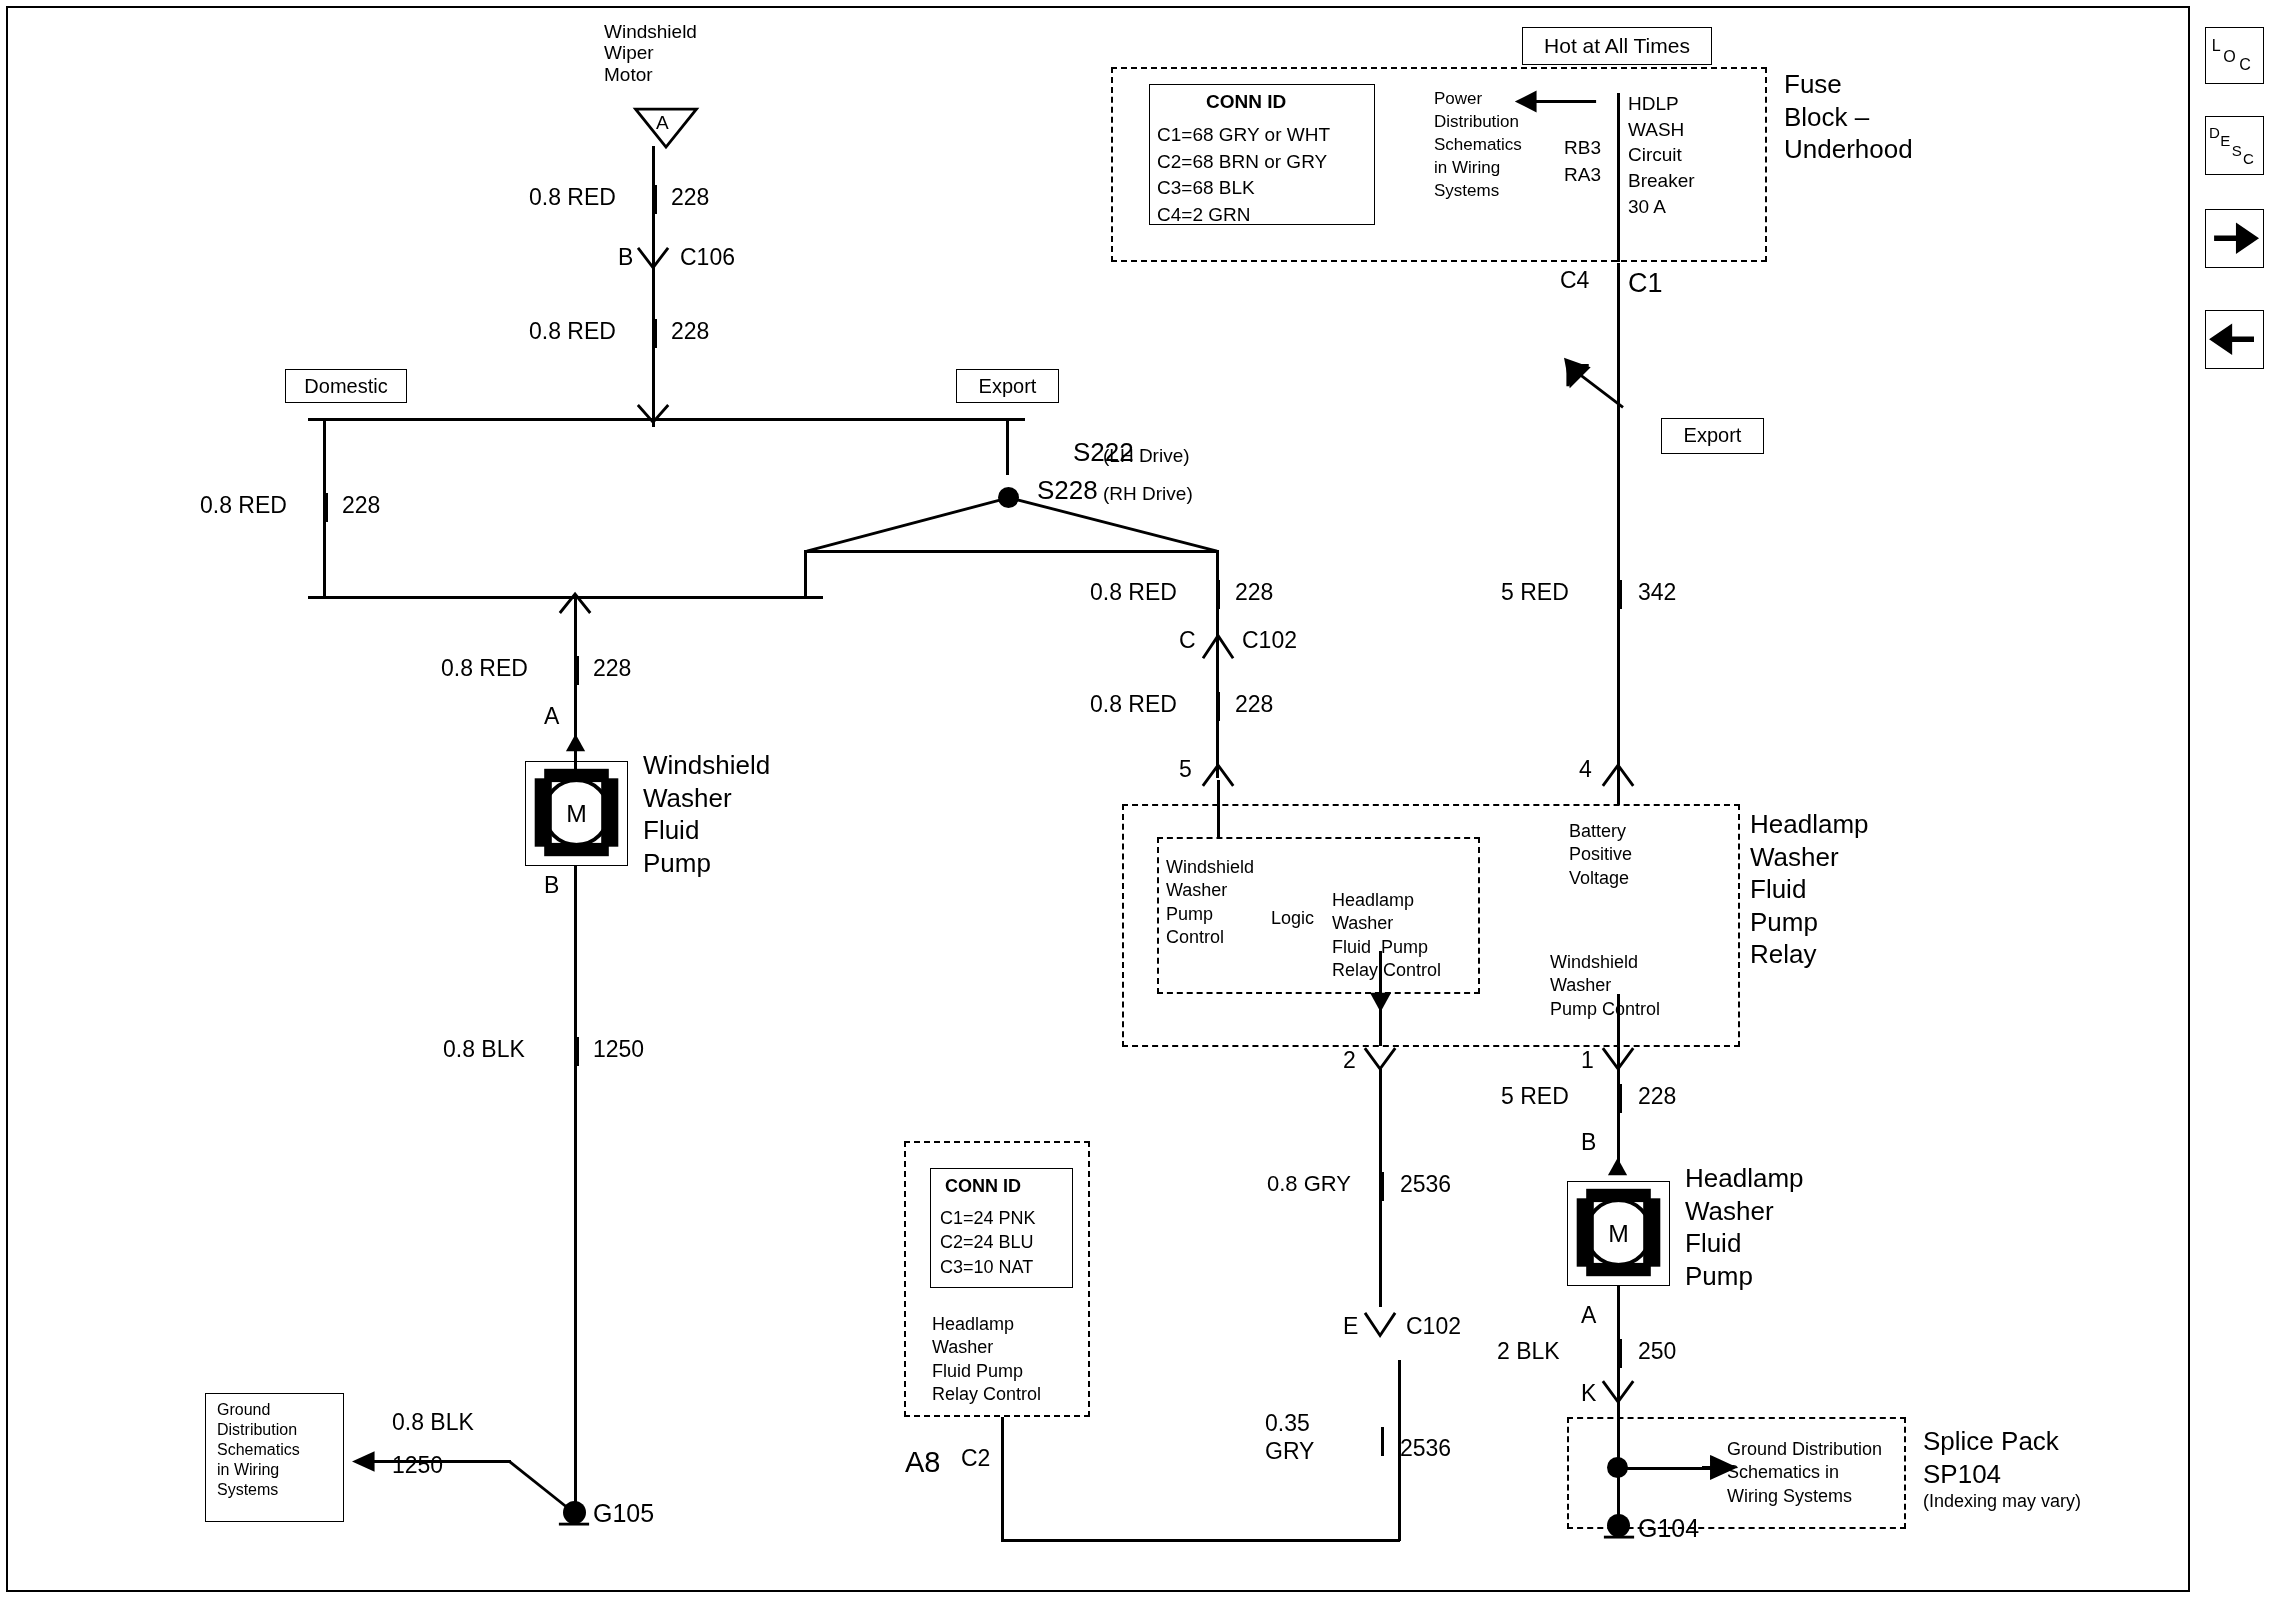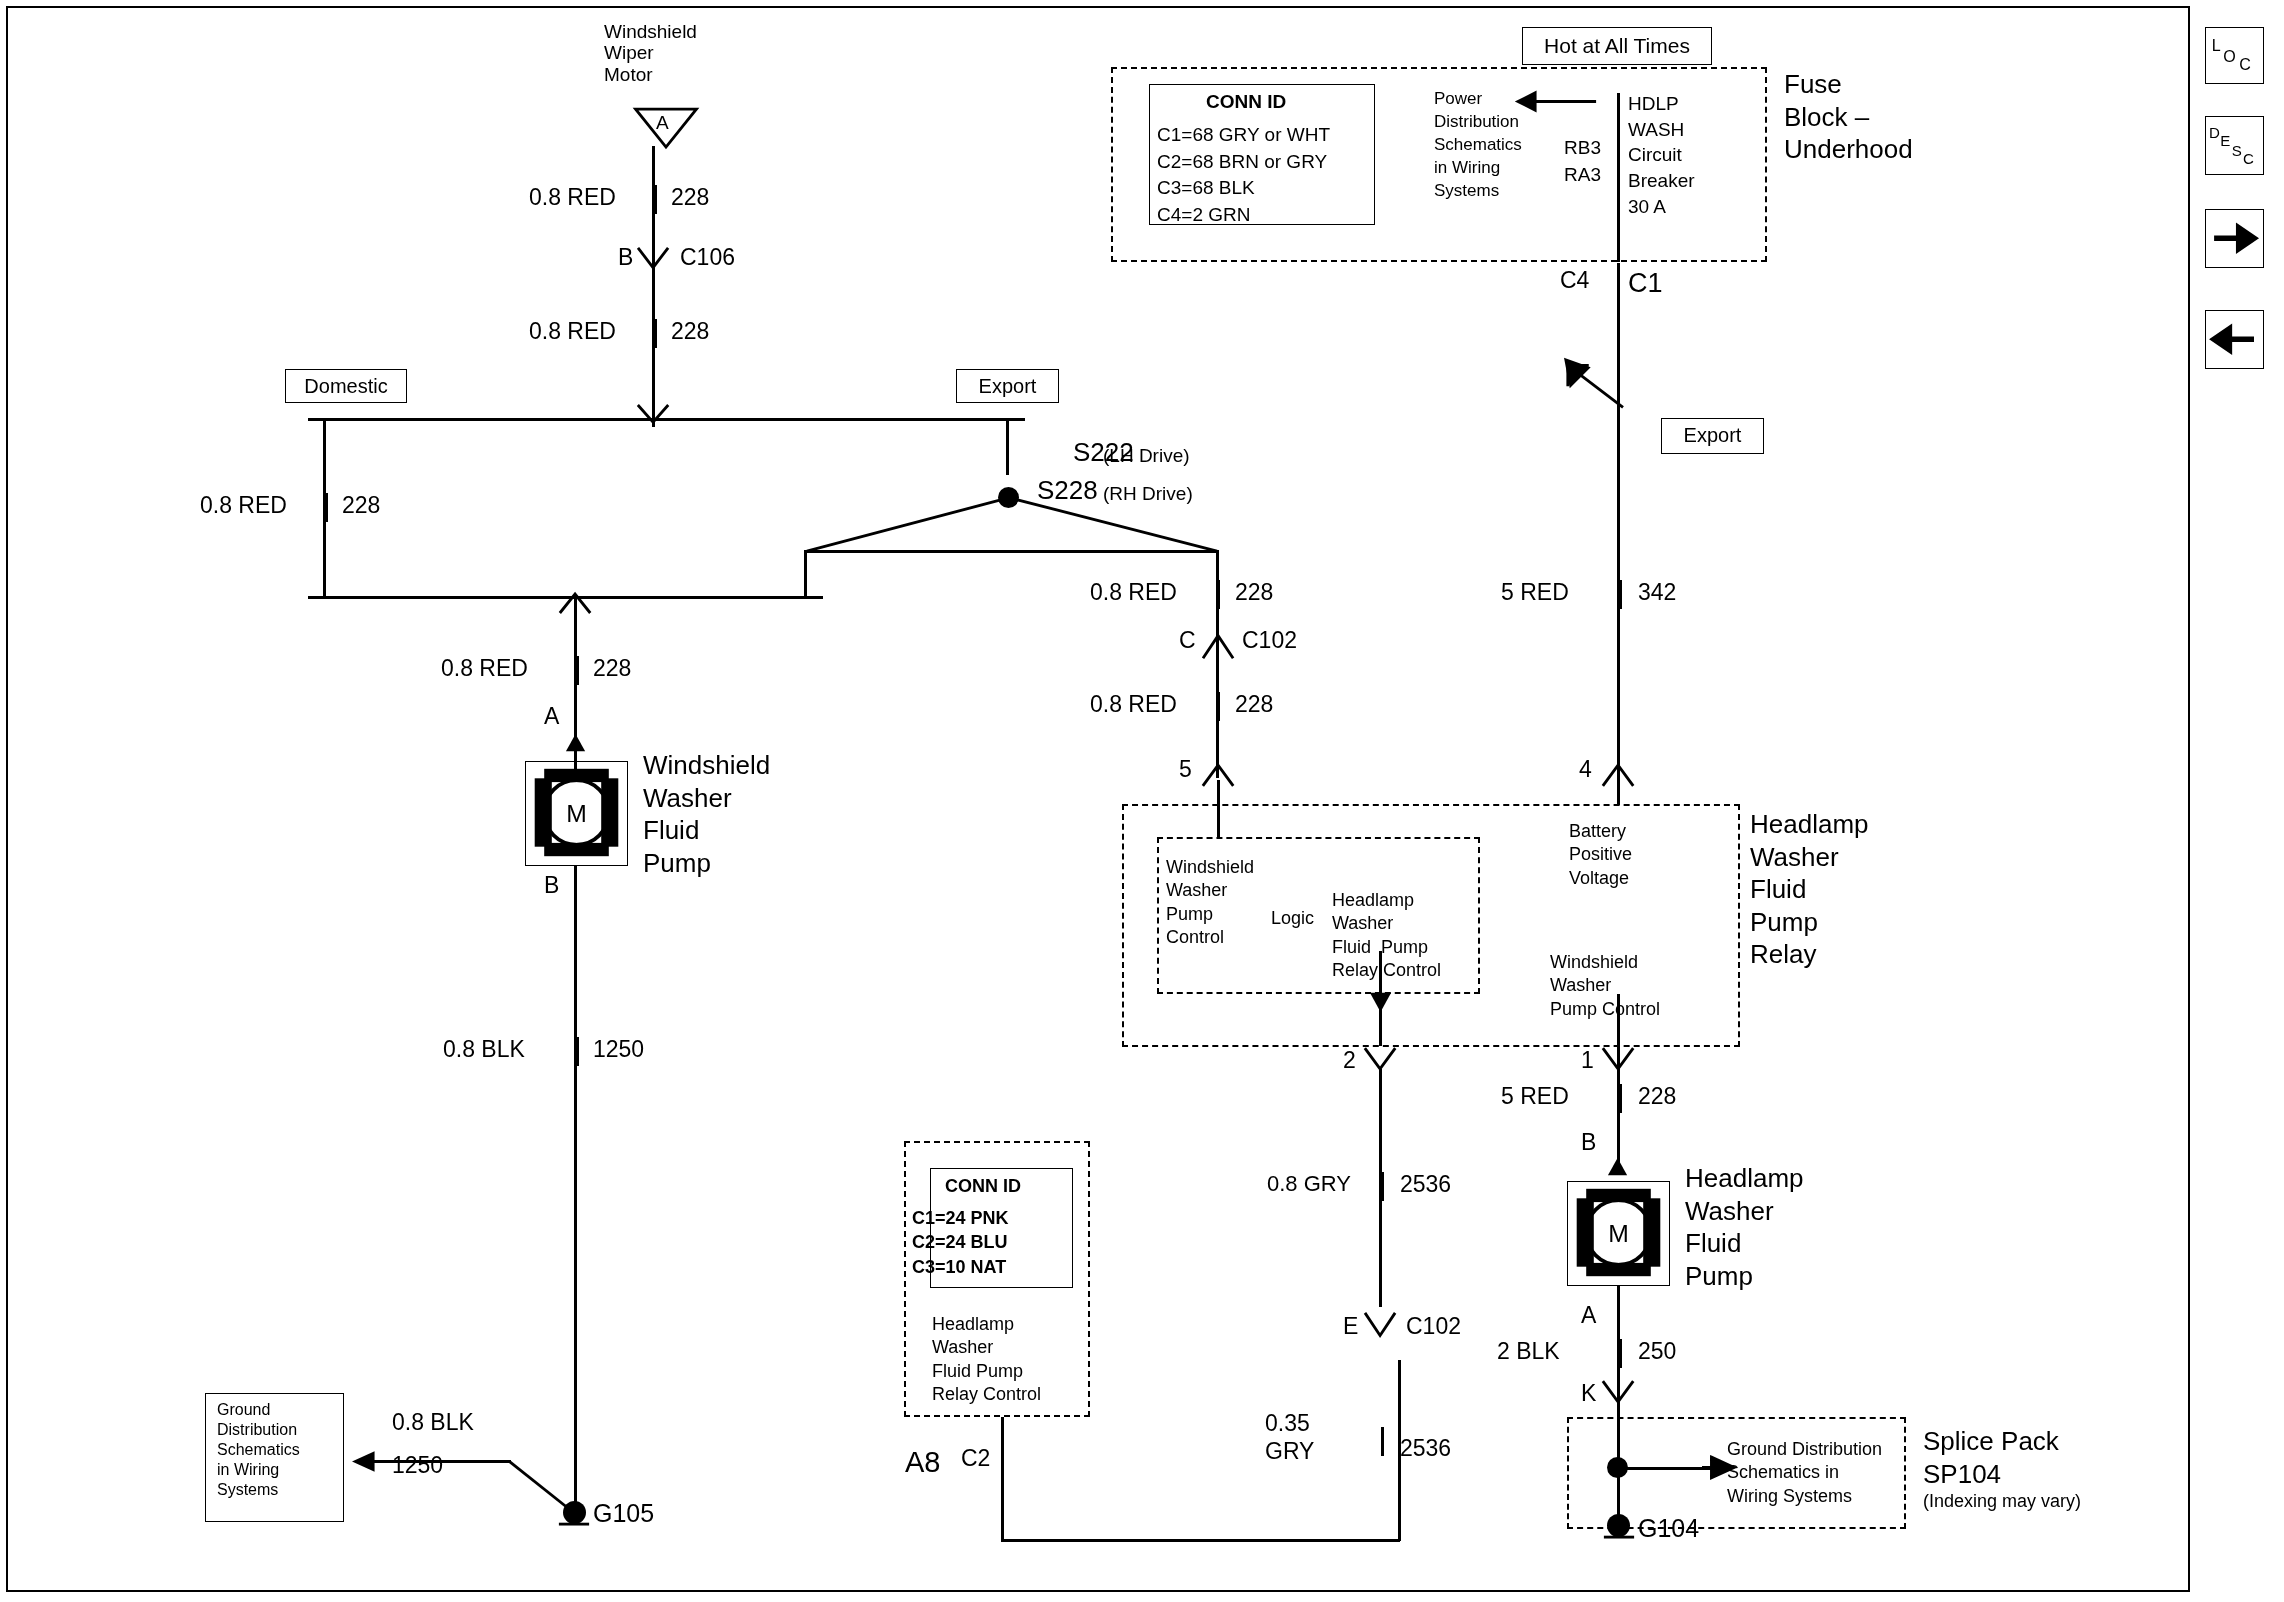--- a/index.html
+++ b/index.html
@@ -187,21 +187,21 @@
     <path d="M12 24 L1 4 L23 4 Z" fill="#000"></path>
   </svg>
   <div class="t" style="left:1343px;top:1048px;font-size:23px;">2</div>
   <svg width="38" height="25" style="left:1362px;top:1046px;" viewBox="0 0 40 26">
     <path d="M3 2 L19 24 L35 2" stroke="#000" stroke-width="3" fill="none"></path>
   </svg>
 
   <div class="dash" style="left:904px;top:1141px;width:186px;height:276px;"></div>
   <div class="solid" style="left:930px;top:1168px;width:143px;height:120px;"></div>
   <div class="t" style="left:945px;top:1176px;font-size:18px;font-weight:bold;">CONN ID</div>
-  <div class="t" style="left:912px;top:1206px;font-size:18px;line-height:1.35;font-weight:bold;">C1=24 PNK<br>C2=24 BLU<br>C3=10 NAT</div>
+  <div class="t" style="left:940px;top:1206px;font-size:18px;line-height:1.35;">C1=24 PNK<br>C2=24 BLU<br>C3=10 NAT</div>
   <div class="t" style="left:932px;top:1313px;font-size:18px;line-height:1.3;">Headlamp<br>Washer<br>Fluid Pump<br>Relay Control</div>
   <div class="t" style="left:905px;top:1446px;font-size:29px;">A8</div>
   <div class="t" style="left:961px;top:1446px;font-size:23px;">C2</div>
 
   <div class="ln" style="left:1001px;top:1417px;width:2.9px;height:124px;"></div>
   <div class="ln" style="left:1001px;top:1539px;width:399px;height:2.9px;"></div>
   <div class="ln" style="left:1398px;top:1360px;width:2.9px;height:181px;"></div>
 
   <div class="ln" style="left:1379px;top:1069px;width:2.9px;height:238px;"></div>
   <div class="t" style="left:1267px;top:1172px;font-size:22px;text-align:right;">0.8 GRY</div>

